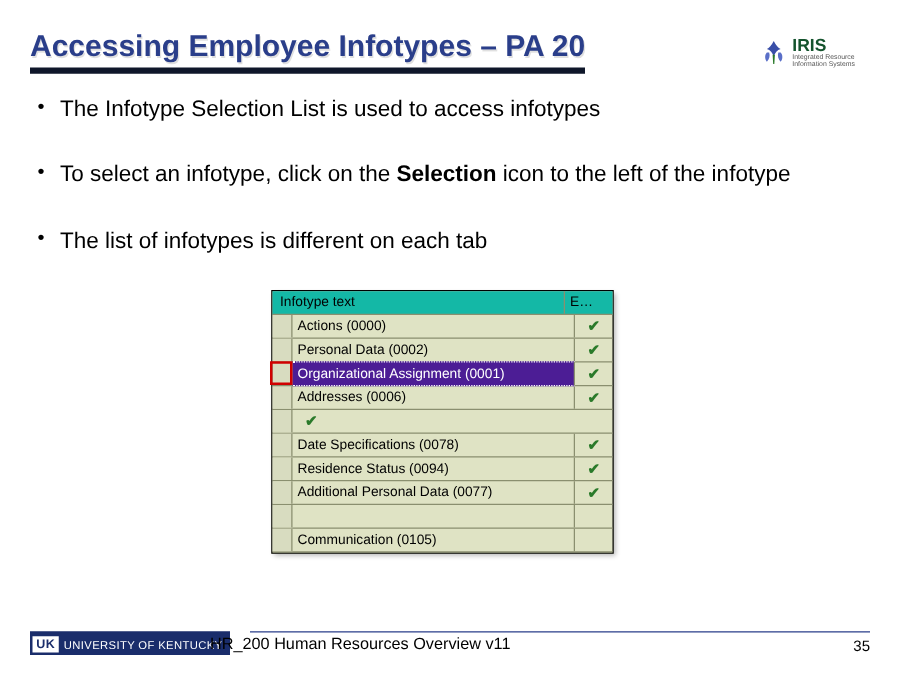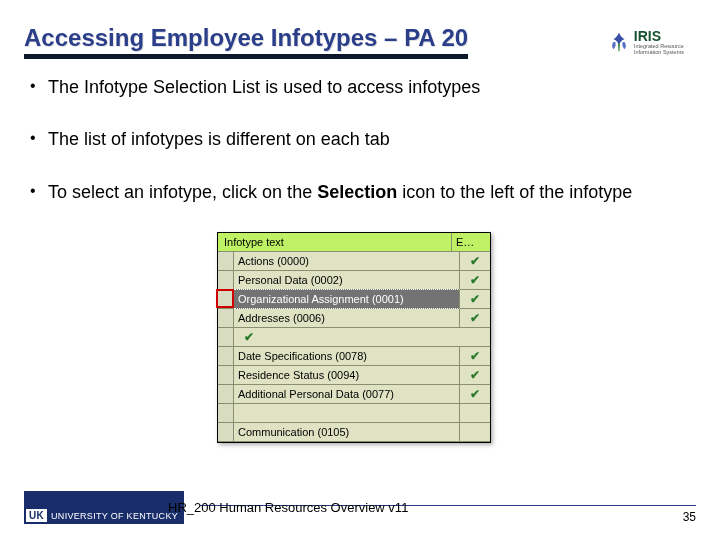--- a/index.html
+++ b/index.html
@@ -84,21 +84,21 @@
     margin: 8px auto 0 auto;
     border: 1px solid #000;
     background: #dfe3c4;
     box-shadow: 2px 2px 4px rgba(0,0,0,0.3);
     font-family: Tahoma, sans-serif;
     font-size: 11px;
     color: #000;
   }
   .sap-header {
     display: flex;
-    background: #bef264;
+    background: #14b8a6;
     border-bottom: 1px solid #8a8f6f;
   }
   .sap-header .col-text {
     flex: 1;
     padding: 3px 6px;
     border-right: 1px solid #8a8f6f;
   }
   .sap-header .col-e {
     width: 30px;
     padding: 3px 4px;
@@ -130,21 +130,21 @@
   .sap-e {
     width: 30px;
     display: flex;
     align-items: center;
     justify-content: center;
   }
   .sap-row.selected {
     position: relative;
   }
   .sap-row.selected .sap-text {
-    background: #737373;
+    background: #4c1d95;
     color: #fff;
     border-top: 1px dotted #fff;
     border-bottom: 1px dotted #fff;
   }
   .red-highlight {
     position: absolute;
     left: -2px;
     top: -1px;
     width: 18px;
     height: 19px;
@@ -176,21 +176,21 @@
     bottom: 34px;
     height: 1px;
     background: #2a3e8a;
   }
   .uk-logo {
     display: inline-flex;
     align-items: center;
     background: #1a2d6b;
     color: #fff;
     font-size: 9px;
-    padding: 18px 6px 2px 2px;
+    padding: 4px 6px 2px 2px;
     letter-spacing: 0.3px;
   }
   .uk-logo .uk {
     background: #fff;
     color: #1a2d6b;
     font-weight: 700;
     padding: 1px 3px;
     margin-right: 4px;
     font-size: 10px;
   }
@@ -226,22 +226,22 @@
       <div>
         <div class="iris-text">IRIS</div>
         <div class="iris-sub">Integrated Resource</div>
         <div class="iris-sub">Information Systems</div>
       </div>
     </div>
   </div>
 
   <ul class="body">
     <li>The Infotype Selection List is used to access infotypes</li>
+    <li id="bullet-3">To select an infotype, click on the <span class="bold">Selection</span> icon to the left of the infotype</li>
     <li>The list of infotypes is different on each tab</li>
-    <li id="bullet-3">To select an infotype, click on the <span class="bold">Selection</span> icon to the left of the infotype</li>
   </ul>
 
   <div class="sap-box">
     <div class="sap-header">
       <div class="col-text">Infotype text</div>
       <div class="col-e">E…</div>
     </div>
     <div id="sap-rows">
         <div class="sap-row">
           <div class="sap-sel"></div>

